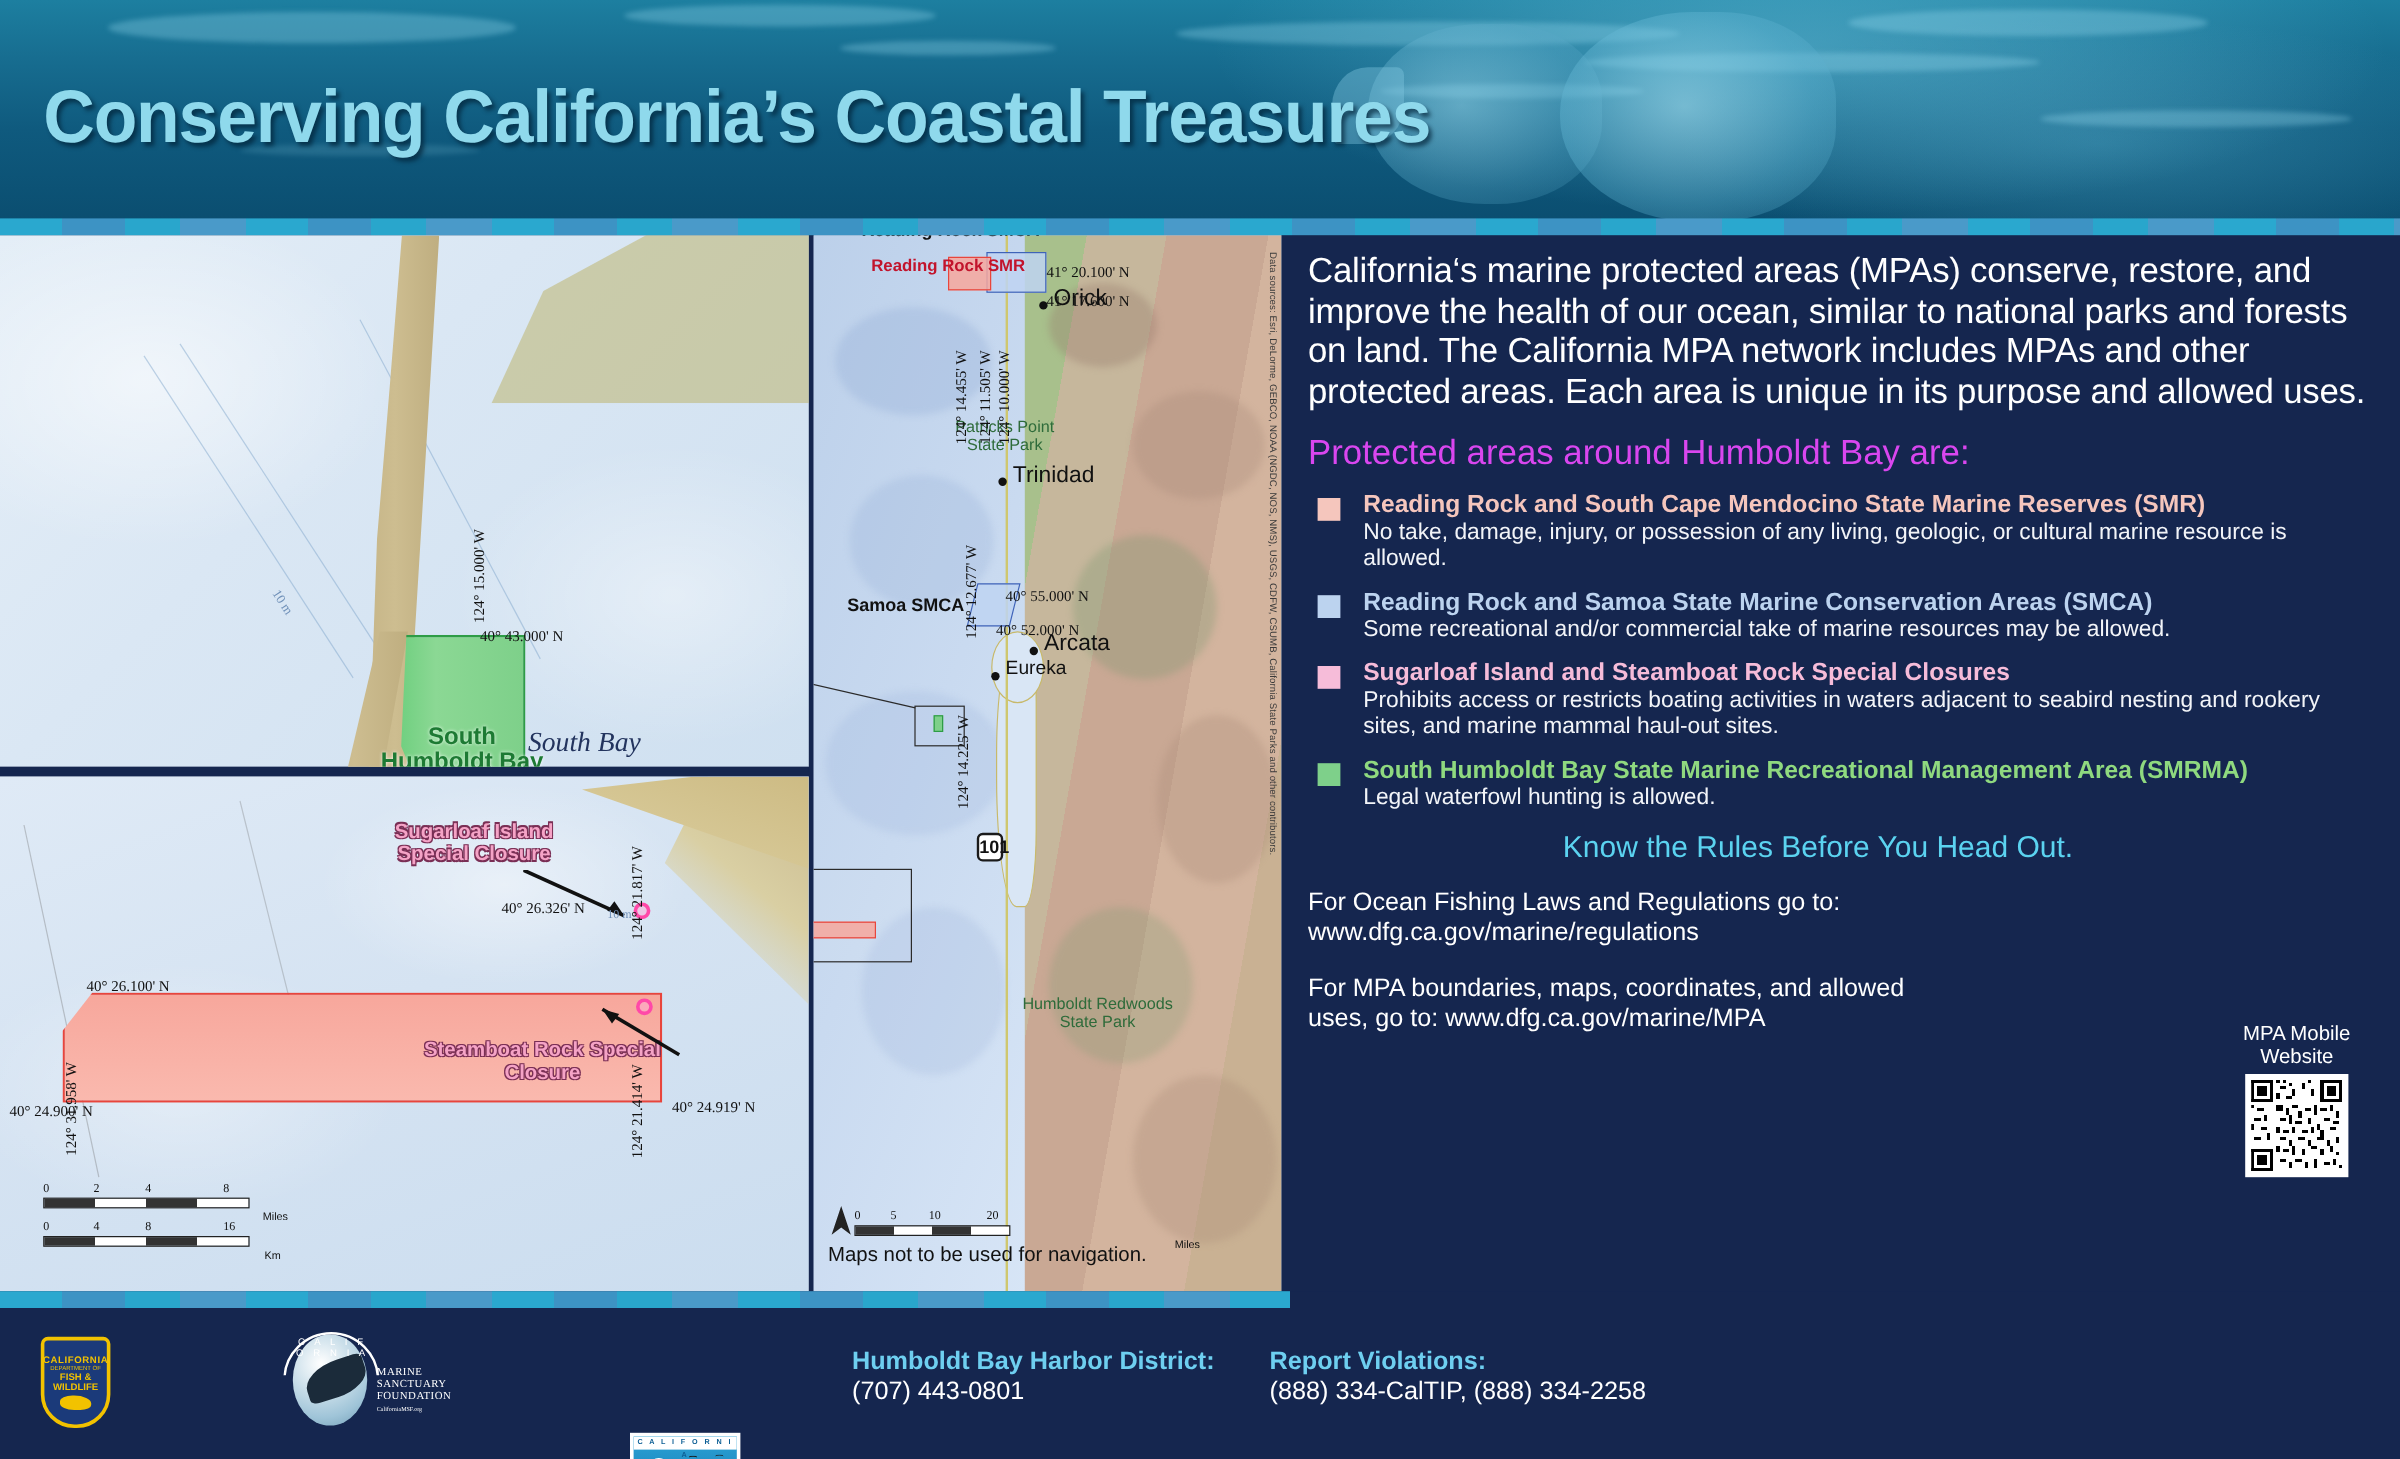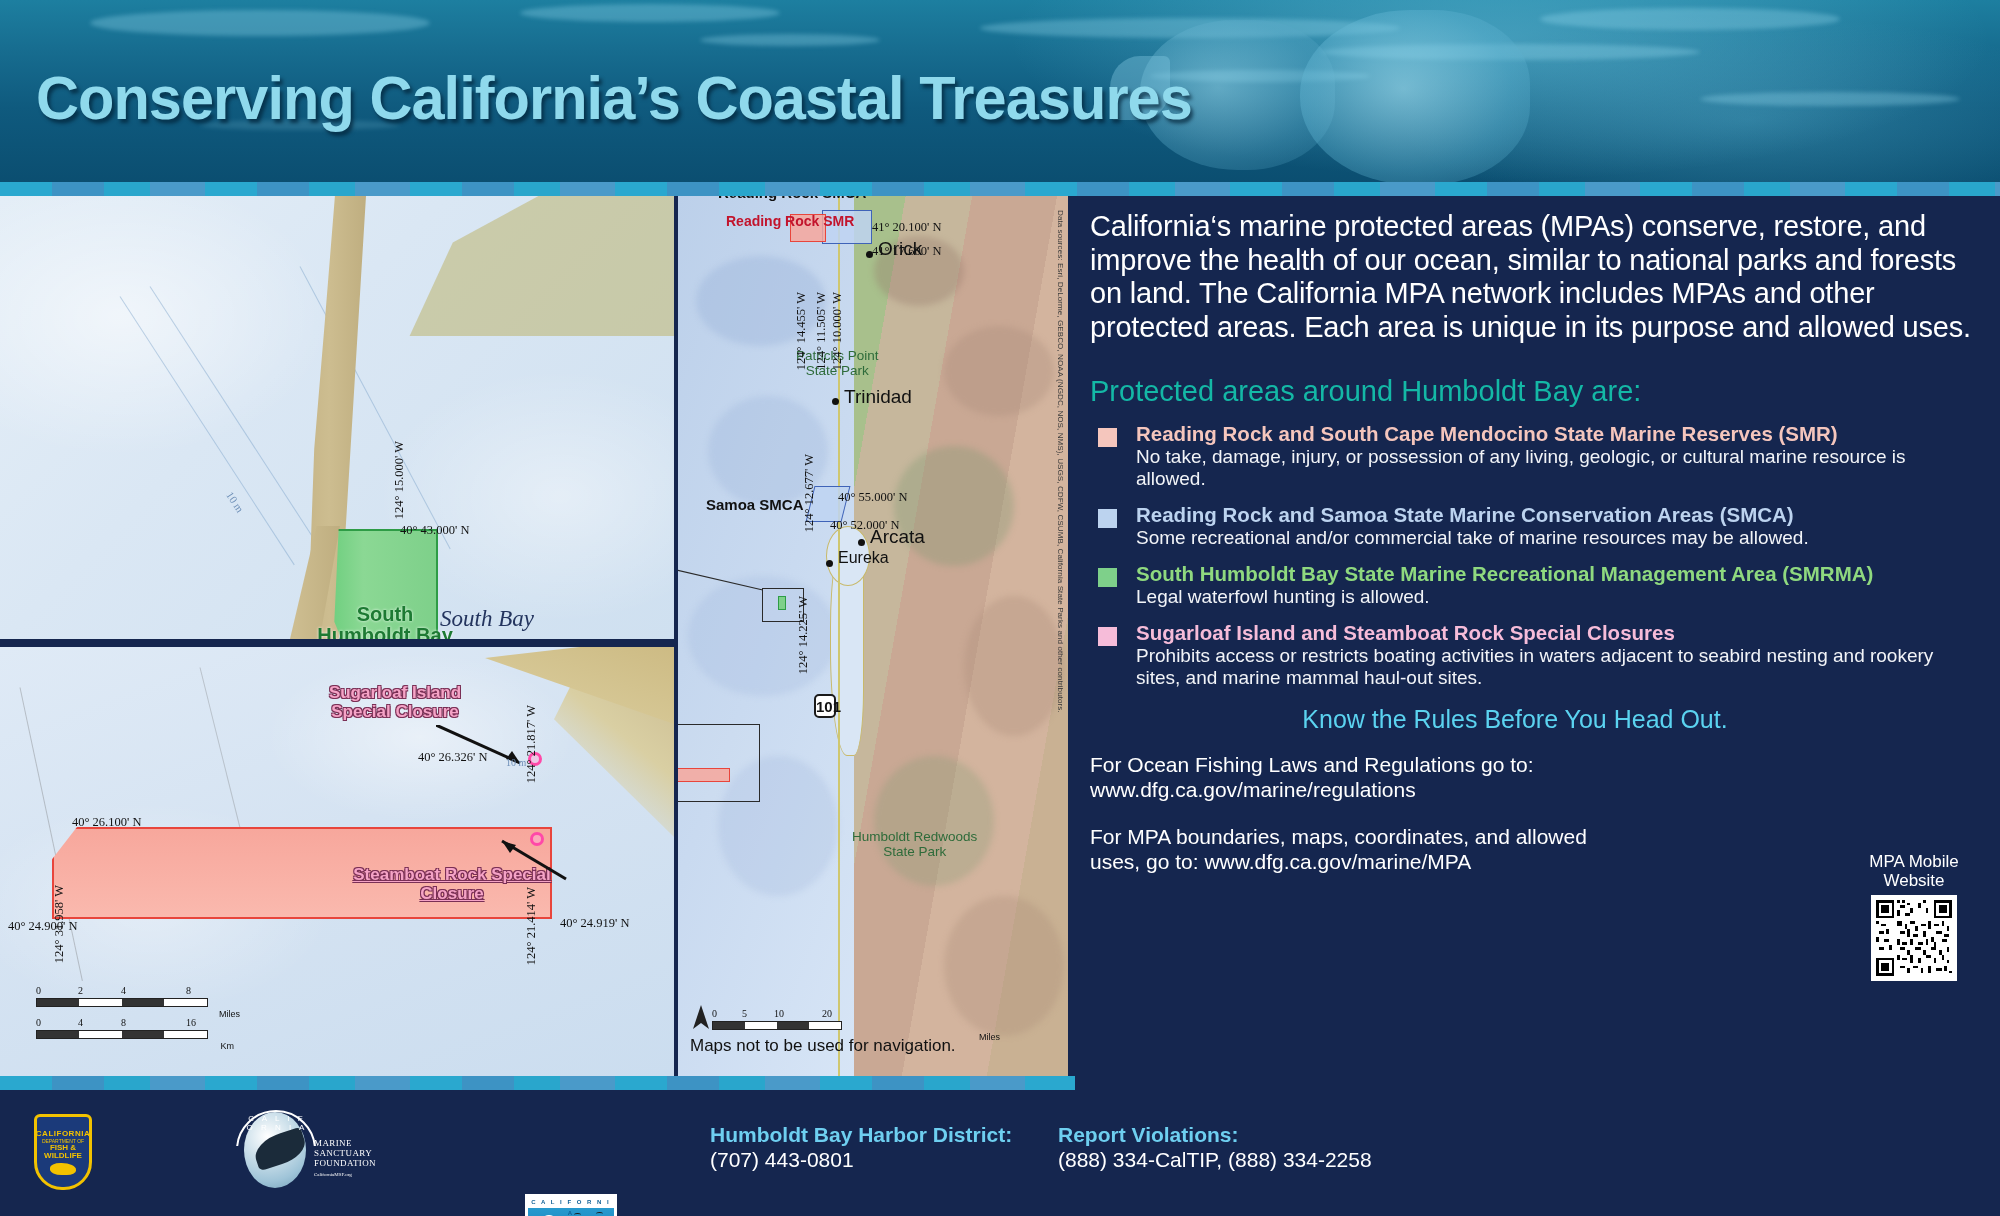--- a/index.html
+++ b/index.html
@@ -172,21 +172,21 @@
 
   
   #info {
     position:absolute; left:1068px; top:196px; width:932px; height:880px;
     background:#15264f; padding:14px 20px 0 22px; color:#fff;
   }
   .intro {
     font-size:29px; line-height:33.5px; color:#ffffff; letter-spacing:-.2px;
   }
   .subhead {
-    margin-top:31px; font-size:29px; line-height:33px; color:#14b8a6;
+    margin-top:18px; font-size:29px; line-height:33px; color:#d946ef;
   }
   .legend { margin-top:14px; }
   .leg-item { position:relative; padding-left:46px; margin-bottom:13px; }
   .leg-swatch {
     position:absolute; left:8px; top:6px; width:19px; height:19px;
   }
   .leg-title { font-weight:bold; font-size:20.5px; line-height:23px; }
   .leg-desc  { font-size:19px; line-height:22px; color:#f2f4f8; margin-top:1px; }
 
   .tagline {
@@ -318,21 +318,21 @@
 
     <div class="closure-label" style="left:300px; top:36px; width:190px;">
       <span>Sugarloaf Island Special Closure</span>
     </div>
     <svg class="arrow-svg" style="left:436px; top:78px;" width="100" height="46">
       <line x1="0" y1="0" x2="84" y2="38" stroke="#111" stroke-width="3"></line>
       <polygon points="84,38 70,34 76,26" fill="#111"></polygon>
     </svg>
     <div class="closure-marker" style="left:528px; top:105px;"></div>
 
-    <div class="closure-label" style="left:352px; top:218px; width:200px;text-decoration:underline;">
+    <div class="closure-label" style="left:352px; top:218px; width:200px;">
       <span>Steamboat Rock Special Closure</span>
     </div>
     <svg class="arrow-svg" style="left:500px; top:190px;" width="80" height="44">
       <line x1="66" y1="42" x2="2" y2="4" stroke="#111" stroke-width="3"></line>
       <polygon points="2,4 16,8 10,16" fill="#111"></polygon>
     </svg>
     <div class="closure-marker" style="left:530px; top:185px;"></div>
 
     <div class="coord-label" style="left:52px; top:238px; transform:rotate(-90deg) translate(-100%,0); transform-origin:left top;">124° 31.958' W</div>
     <div class="coord-label" style="left:524px; top:58px; transform:rotate(-90deg) translate(-100%,0); transform-origin:left top;">124° 21.817' W</div>
@@ -466,29 +466,29 @@
         <div class="leg-desc">No take, damage, injury, or possession of any living, geologic, or cultural marine resource is allowed.</div>
       </div>
 
       <div class="leg-item">
         <span class="leg-swatch" style="background:#bcd3ef;"></span>
         <div class="leg-title" style="color:#bcd3ef;">Reading Rock and Samoa State Marine Conservation Areas (SMCA)</div>
         <div class="leg-desc">Some recreational and/or commercial take of marine resources may be allowed.</div>
       </div>
 
       <div class="leg-item">
+        <span class="leg-swatch" style="background:#f6bcd9;"></span>
+        <div class="leg-title" style="color:#f6bcd9;">Sugarloaf Island and Steamboat Rock Special Closures</div>
+        <div class="leg-desc">Prohibits access or restricts boating activities in waters adjacent to seabird nesting and rookery sites, and marine mammal haul-out sites.</div>
+      </div>
+
+      <div class="leg-item">
         <span class="leg-swatch" style="background:#7ed08a;"></span>
         <div class="leg-title" style="color:#8fd97f;">South Humboldt Bay State Marine Recreational Management Area (SMRMA)</div>
         <div class="leg-desc">Legal waterfowl hunting is allowed.</div>
-      </div>
-
-      <div class="leg-item">
-        <span class="leg-swatch" style="background:#f6bcd9;"></span>
-        <div class="leg-title" style="color:#f6bcd9;">Sugarloaf Island and Steamboat Rock Special Closures</div>
-        <div class="leg-desc">Prohibits access or restricts boating activities in waters adjacent to seabird nesting and rookery sites, and marine mammal haul-out sites.</div>
       </div>
     </div>
 
     <div class="tagline">
       <div>Know the Rules Before You Head Out.</div>
     </div>
 
     <div class="links">
       <div class="blk">
         <div>For Ocean Fishing Laws and Regulations go to:</div>

